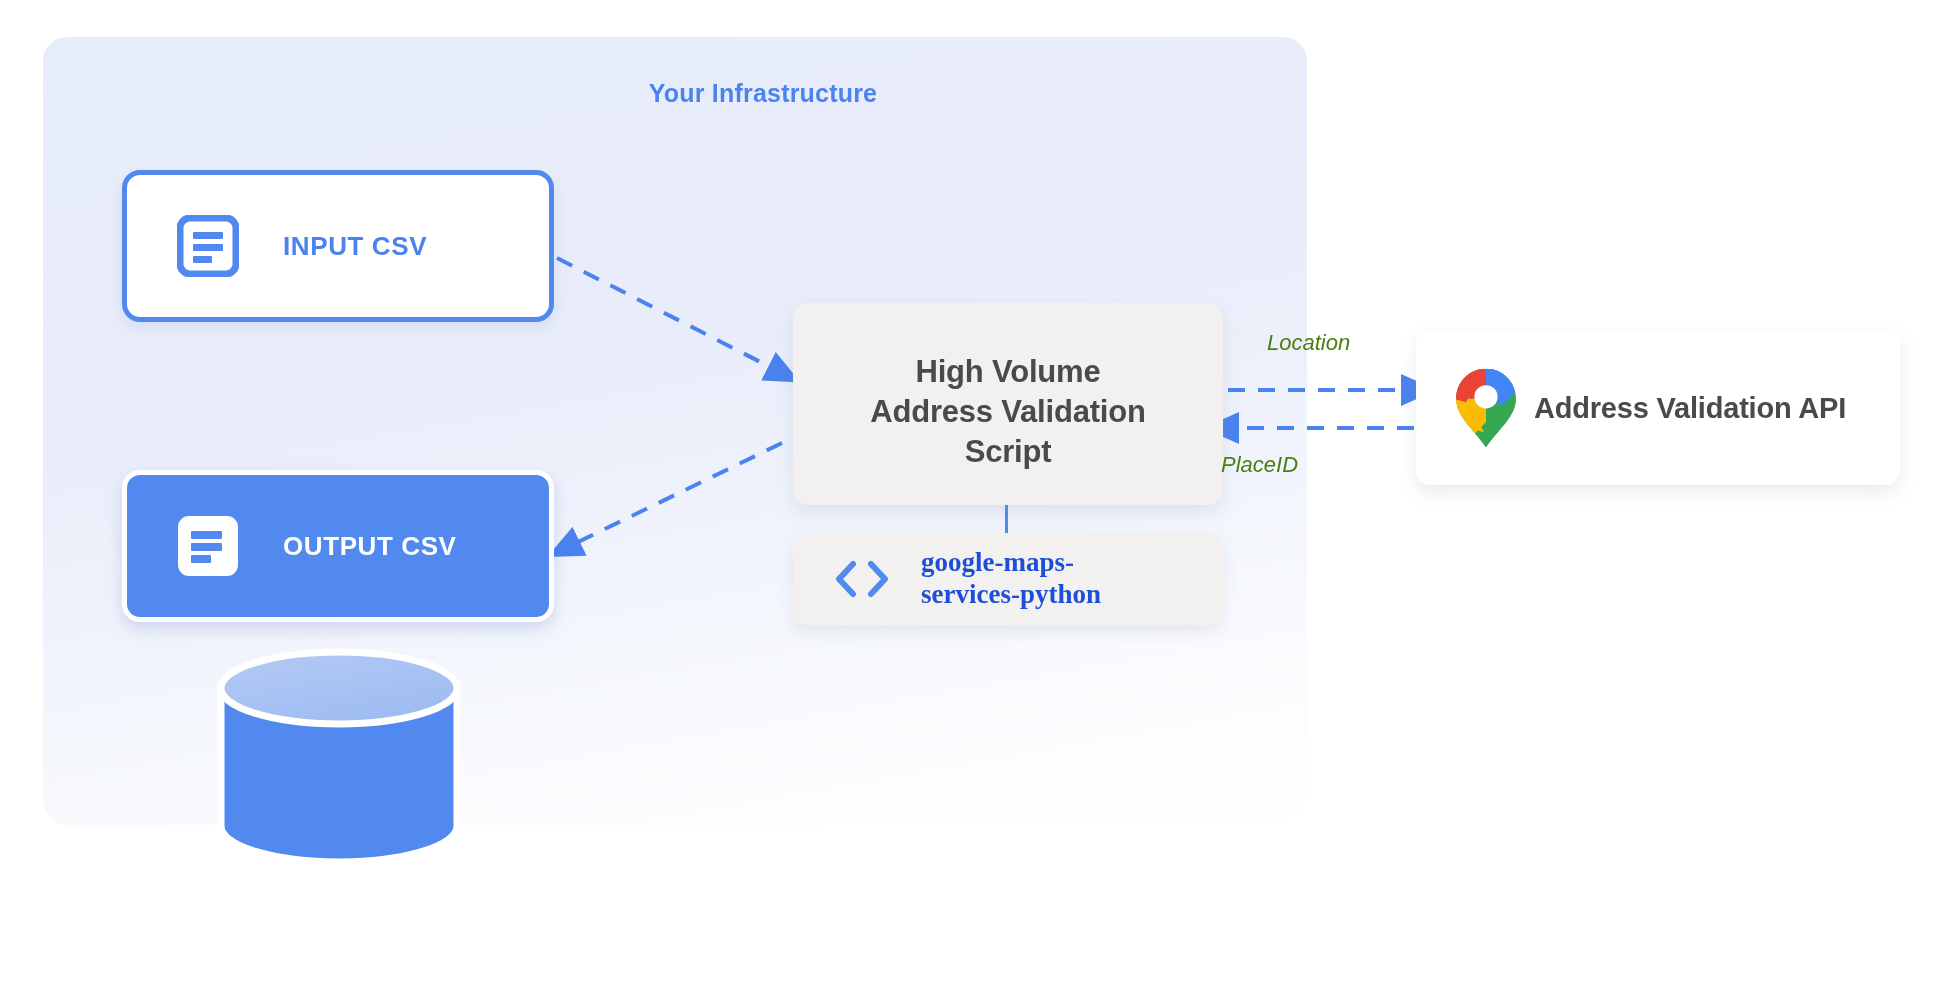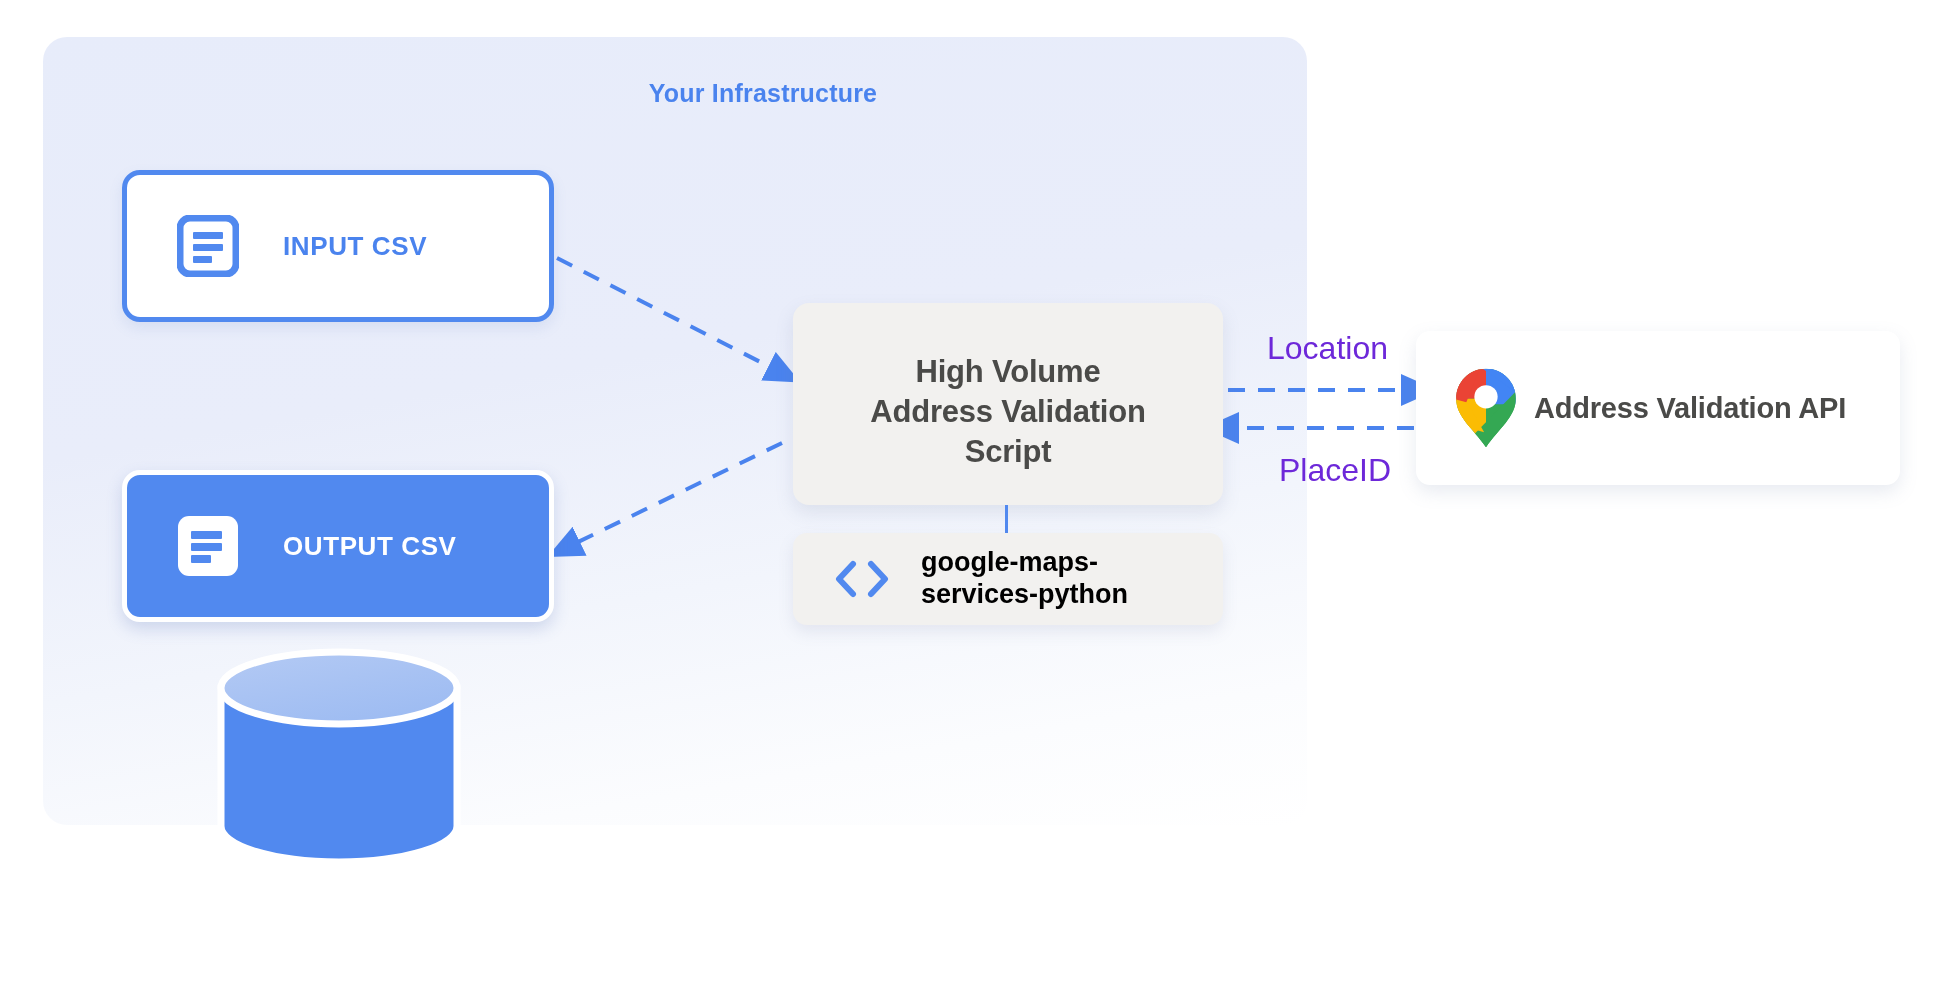--- a/index.html
+++ b/index.html
@@ -133,24 +133,25 @@
     width: 430px;
     height: 92px;
     background: #f2f1ef;
     border-radius: 14px;
     box-shadow: 0 7px 16px rgba(120,130,160,.14);
     padding-left: 40px;
   }
   #library-label {
     font-size: 27px;
     font-weight: bold;
-    color: #000000;
+    color: #1d4ed8;
     line-height: 1.18;
     margin-left: 30px;
     white-space: pre-line;
+    font-family: Liberation Serif, serif;
   }
   .code-icon { width: 58px; height: 40px; flex: none; }
 
   
   #api-card {
     left: 1416px;
     top: 331px;
     width: 484px;
     height: 154px;
     background: #ffffff;
@@ -185,26 +186,27 @@
     font-weight: bold;
     color: #ffffff;
     line-height: 1.42;
     white-space: pre-line;
     pointer-events: none;
   }
 
   
   .edge-label {
     position: absolute;
-    font-size: 32px;
-    color: #6d28d9;
+    font-size: 22px;
+    color: #4d7c0f;
     white-space: nowrap;
+    font-style: italic;
   }
   #label-location { left: 1267px; top: 330px; }
-  #label-placeid  { left: 1279px; top: 452px; }
+  #label-placeid  { left: 1221px; top: 452px; }
 
   
   #connectors {
     position: absolute;
     left: 0; top: 0;
     width: 1954px; height: 988px;
     pointer-events: none;
   }
 </style>
 </head>

